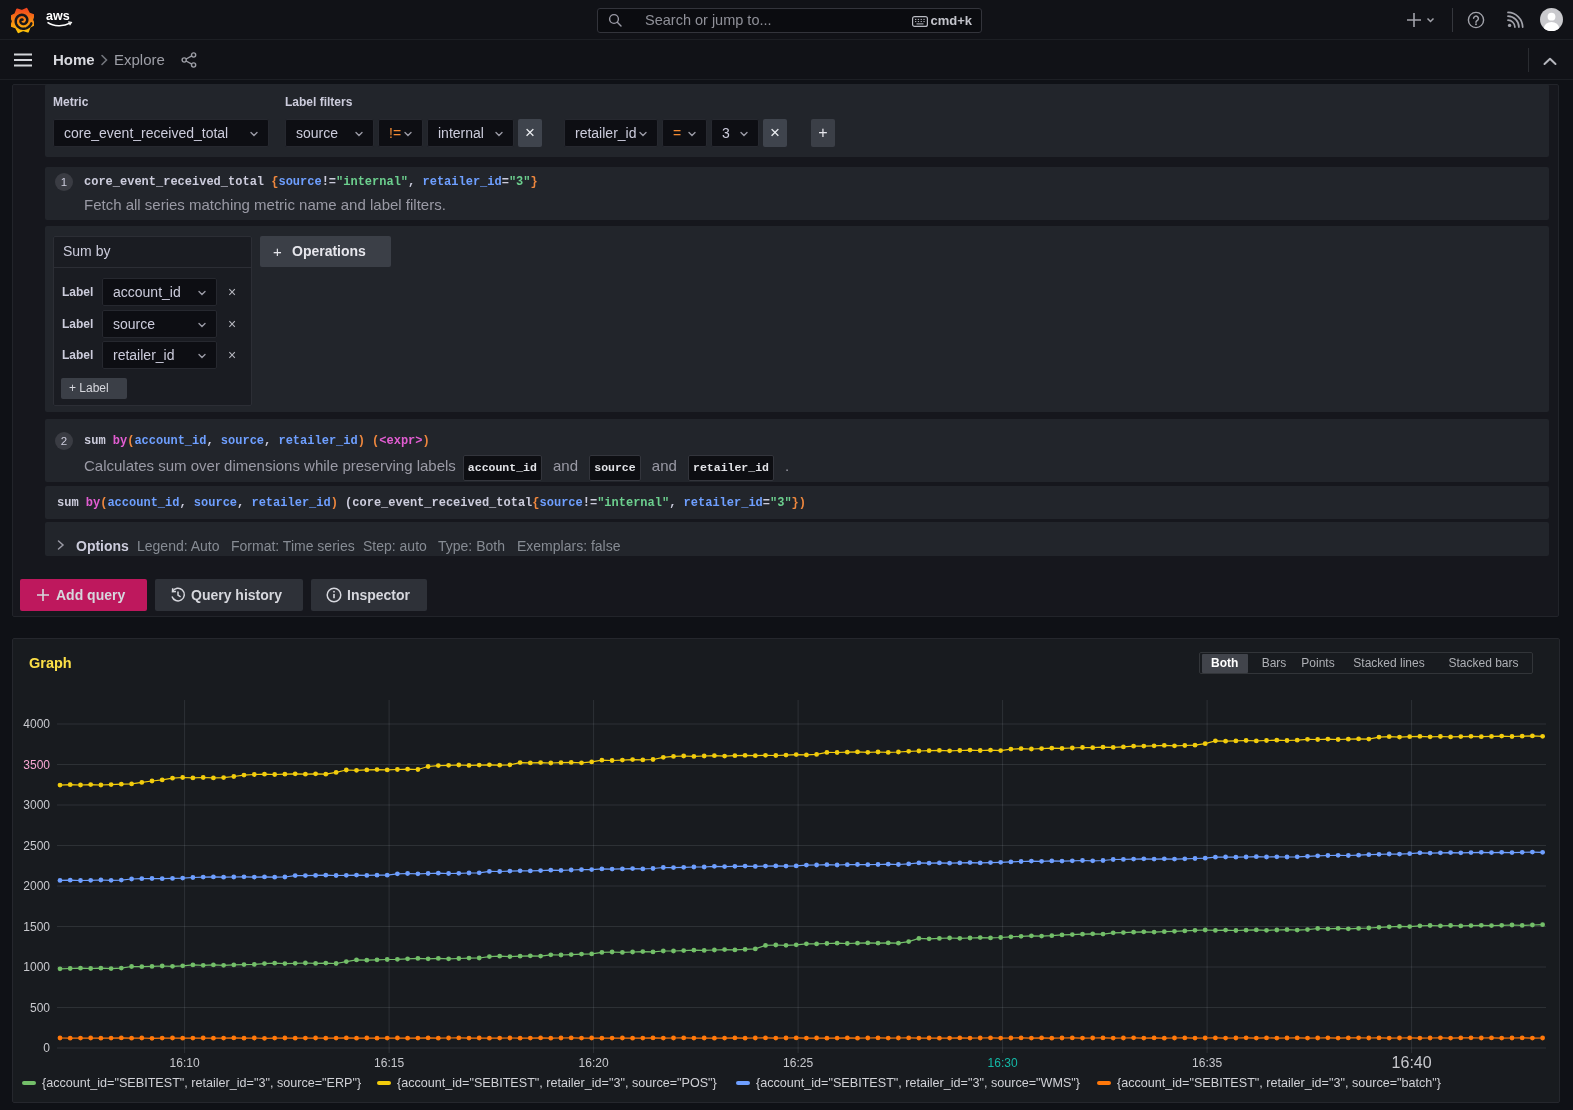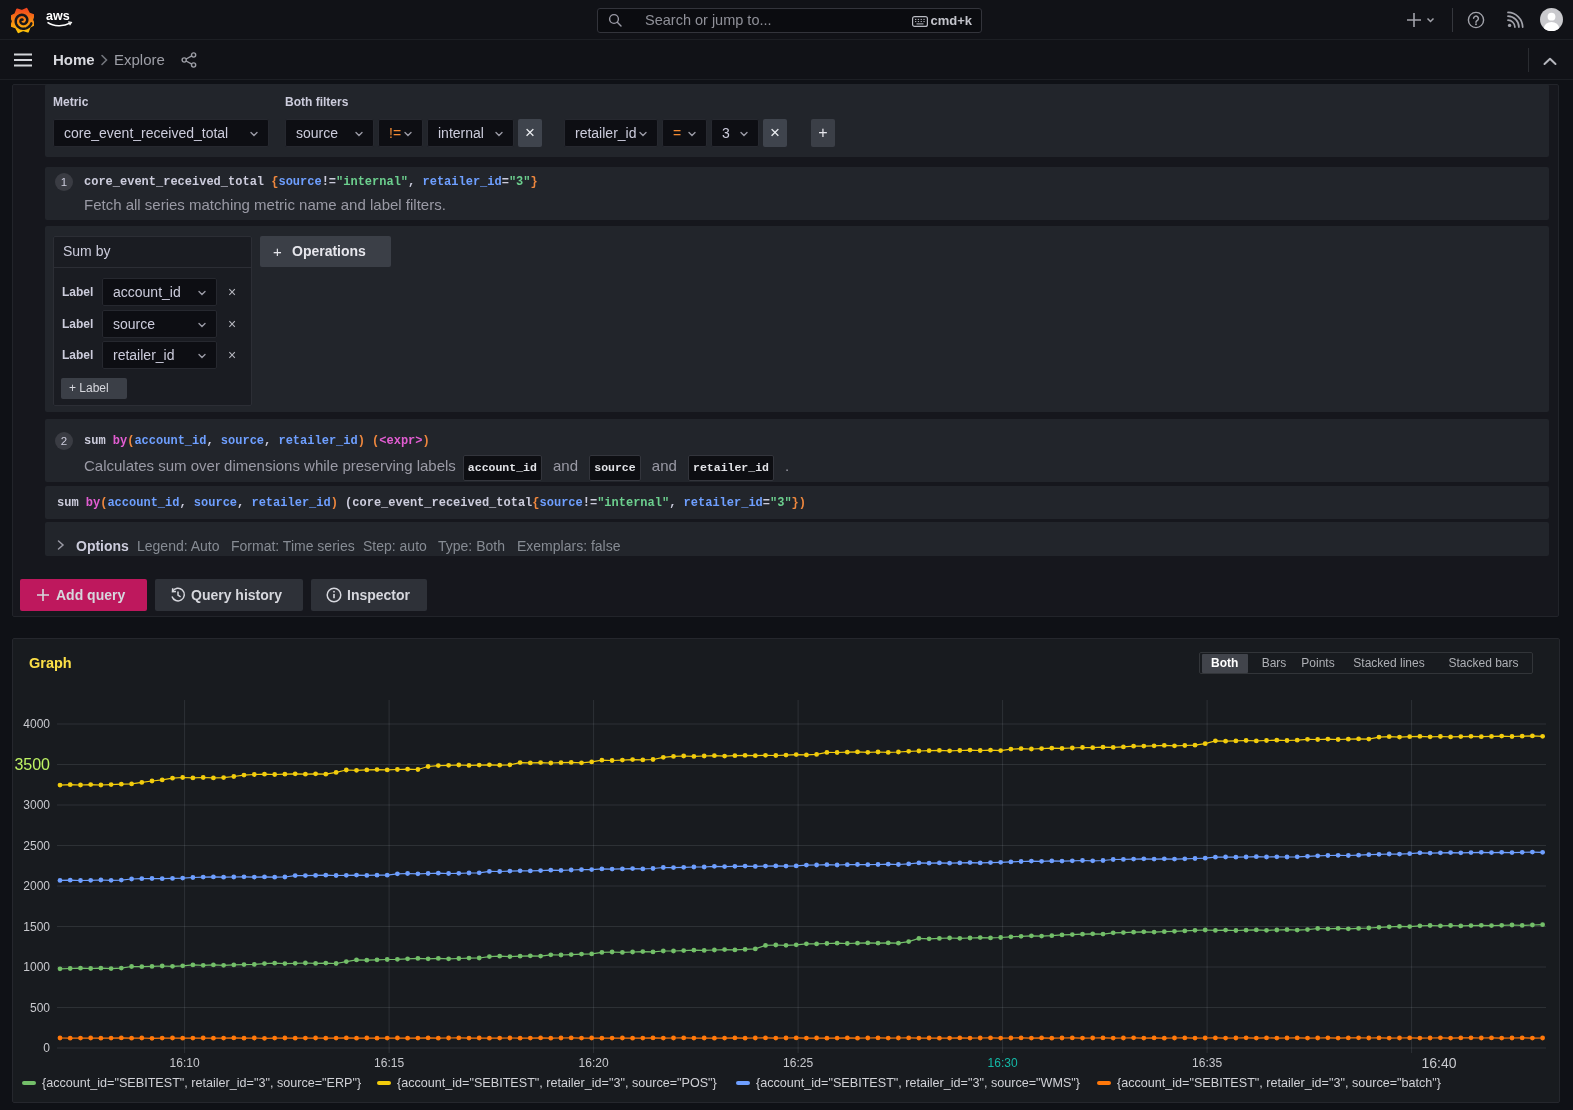--- a/index.html
+++ b/index.html
@@ -67,21 +67,21 @@
 <circle cx="12.6" cy="13" r="2.1" fill="none" stroke="#9d9ea6" stroke-width="1.4"></circle>
 <path d="M5.1 7 L10.8 3.9 M5.1 9 L10.8 12.1" stroke="#9d9ea6" stroke-width="1.4"></path>
 </svg>
 <svg width="14" height="9" viewBox="0 0 14 9" style="position:absolute;left:1543px;top:57px">
 <path d="M1.5 7 L7 1.8 L12.5 7" stroke="#b6b7bd" stroke-width="2" fill="none" stroke-linecap="round" stroke-linejoin="round"></path>
   </svg>
 <div style="position:absolute;left:1528px;top:48px;width:1px;height:24px;background:#2a2c31;"></div>
 <div style="position:absolute;left:12px;top:84px;width:1547px;height:533px;background:#16171d;border:1px solid #22242a;border-radius:2px;"></div>
 <div style="position:absolute;left:44.5px;top:84px;width:1504.5px;height:73px;background:#22252b;border-radius:2px;"></div>
 <div style="position:absolute;left:53px;top:96px;font-size:12px;font-weight:bold;color:#ccccdc;line-height:13px;">Metric</div>
-<div style="position:absolute;left:285px;top:96px;font-size:12px;font-weight:bold;color:#ccccdc;line-height:13px;">Both filters</div>
+<div style="position:absolute;left:285px;top:96px;font-size:12px;font-weight:bold;color:#ccccdc;line-height:13px;">Label filters</div>
 <div style="position:absolute;left:53px;top:119px;width:216px;height:28px;background:#0d0e13;border:1px solid #26282f;border-radius:2px;box-sizing:border-box;">
     <div style="position:absolute;left:10px;top:0;height:26px;line-height:26px;font-size:14px;color:#ccccdc;white-space:nowrap;">core_event_received_total</div>
     <svg width="10" height="10" viewBox="0 0 10 10" style="position:absolute;right:9px;top:9px">
       <path d="M2 3.5 L5 6.5 L8 3.5" stroke="#9a9aa5" stroke-width="1.4" fill="none" stroke-linecap="round"></path>
     </svg>
   </div>
 <div style="position:absolute;left:285px;top:119px;width:89px;height:28px;background:#0d0e13;border:1px solid #26282f;border-radius:2px;box-sizing:border-box;">
     <div style="position:absolute;left:10px;top:0;height:26px;line-height:26px;font-size:14px;color:#ccccdc;white-space:nowrap;">source</div>
     <svg width="10" height="10" viewBox="0 0 10 10" style="position:absolute;right:9px;top:9px">
       <path d="M2 3.5 L5 6.5 L8 3.5" stroke="#9a9aa5" stroke-width="1.4" fill="none" stroke-linecap="round"></path>
@@ -220,35 +220,35 @@
 <div style="position:absolute;left:1258px;top:653px;width:120px;height:20px;">
     <div style="position:absolute;left:0;width:100%;text-align:center;height:20px;line-height:20px;font-size:12px;color:#aeb0b5;">Points</div>
   </div>
 <div style="position:absolute;left:1329px;top:653px;width:120px;height:20px;">
     <div style="position:absolute;left:0;width:100%;text-align:center;height:20px;line-height:20px;font-size:12px;color:#aeb0b5;">Stacked lines</div>
   </div>
 <div style="position:absolute;left:1423.5px;top:653px;width:120px;height:20px;">
     <div style="position:absolute;left:0;width:100%;text-align:center;height:20px;line-height:20px;font-size:12px;color:#aeb0b5;">Stacked bars</div>
   </div>
 <div style="position:absolute;left:0px;top:717.0px;width:50px;height:14px;text-align:right;font-size:12px;color:#c8c9ce;line-height:14px;">4000</div>
-<div style="position:absolute;left:0px;top:757.5px;width:50px;height:14px;text-align:right;font-size:16px;color:#bef264;line-height:14px;">3500</div>
+<div style="position:absolute;left:0px;top:757.5px;width:50px;height:14px;text-align:right;font-size:12px;color:#f9a8d4;line-height:14px;">3500</div>
 <div style="position:absolute;left:0px;top:798.0px;width:50px;height:14px;text-align:right;font-size:12px;color:#c8c9ce;line-height:14px;">3000</div>
 <div style="position:absolute;left:0px;top:838.5px;width:50px;height:14px;text-align:right;font-size:12px;color:#c8c9ce;line-height:14px;">2500</div>
 <div style="position:absolute;left:0px;top:879.0px;width:50px;height:14px;text-align:right;font-size:12px;color:#c8c9ce;line-height:14px;">2000</div>
 <div style="position:absolute;left:0px;top:919.5px;width:50px;height:14px;text-align:right;font-size:12px;color:#c8c9ce;line-height:14px;">1500</div>
 <div style="position:absolute;left:0px;top:960.0px;width:50px;height:14px;text-align:right;font-size:12px;color:#c8c9ce;line-height:14px;">1000</div>
 <div style="position:absolute;left:0px;top:1000.5px;width:50px;height:14px;text-align:right;font-size:12px;color:#c8c9ce;line-height:14px;">500</div>
 <div style="position:absolute;left:0px;top:1041.0px;width:50px;height:14px;text-align:right;font-size:12px;color:#c8c9ce;line-height:14px;">0</div>
 <div style="position:absolute;left:164.6px;top:1056px;width:40px;height:14px;text-align:center;font-size:12px;color:#c8c9ce;line-height:14px;">16:10</div>
 <div style="position:absolute;left:369.1px;top:1056px;width:40px;height:14px;text-align:center;font-size:12px;color:#c8c9ce;line-height:14px;">16:15</div>
 <div style="position:absolute;left:573.6px;top:1056px;width:40px;height:14px;text-align:center;font-size:12px;color:#c8c9ce;line-height:14px;">16:20</div>
 <div style="position:absolute;left:778.1px;top:1056px;width:40px;height:14px;text-align:center;font-size:12px;color:#c8c9ce;line-height:14px;">16:25</div>
 <div style="position:absolute;left:982.6px;top:1056px;width:40px;height:14px;text-align:center;font-size:12px;color:#14b8a6;line-height:14px;">16:30</div>
 <div style="position:absolute;left:1187.1px;top:1056px;width:40px;height:14px;text-align:center;font-size:12px;color:#c8c9ce;line-height:14px;">16:35</div>
-<div style="position:absolute;left:1391.6px;top:1056px;width:40px;height:14px;text-align:right;font-size:14px;color:#c8c9ce;line-height:14px;margin-left:25px;">16:40</div>
+<div style="position:absolute;left:1391.6px;top:1056px;width:40px;height:14px;text-align:right;font-size:16px;color:#c8c9ce;line-height:14px;">16:40</div>
 <svg width="1573" height="470" viewBox="0 638 1573 470" style="position:absolute;left:0;top:638px">
     <line x1="57" y1="724.0" x2="1546" y2="724.0" stroke="rgba(240,245,255,0.10)" stroke-width="1"></line>
     <line x1="57" y1="764.5" x2="1546" y2="764.5" stroke="rgba(240,245,255,0.10)" stroke-width="1"></line>
     <line x1="57" y1="805.0" x2="1546" y2="805.0" stroke="rgba(240,245,255,0.10)" stroke-width="1"></line>
     <line x1="57" y1="845.5" x2="1546" y2="845.5" stroke="rgba(240,245,255,0.10)" stroke-width="1"></line>
     <line x1="57" y1="886.0" x2="1546" y2="886.0" stroke="rgba(240,245,255,0.10)" stroke-width="1"></line>
     <line x1="57" y1="926.5" x2="1546" y2="926.5" stroke="rgba(240,245,255,0.10)" stroke-width="1"></line>
     <line x1="57" y1="967.0" x2="1546" y2="967.0" stroke="rgba(240,245,255,0.10)" stroke-width="1"></line>
     <line x1="57" y1="1007.5" x2="1546" y2="1007.5" stroke="rgba(240,245,255,0.10)" stroke-width="1"></line>
     <line x1="57" y1="1048.0" x2="1546" y2="1048.0" stroke="rgba(240,245,255,0.10)" stroke-width="1"></line>

